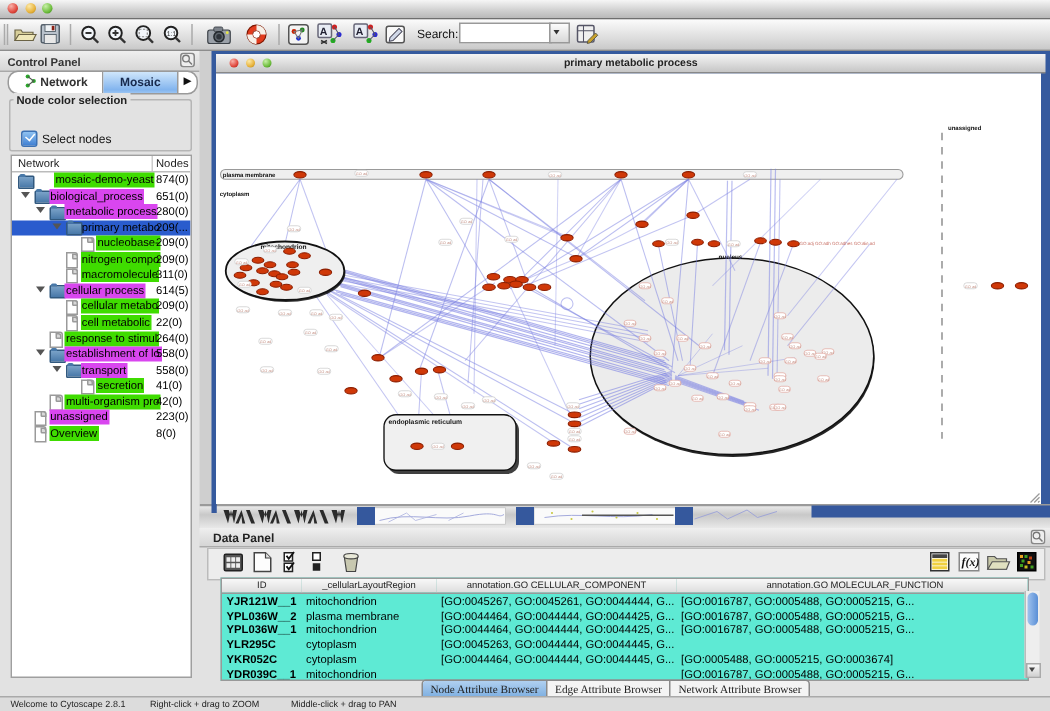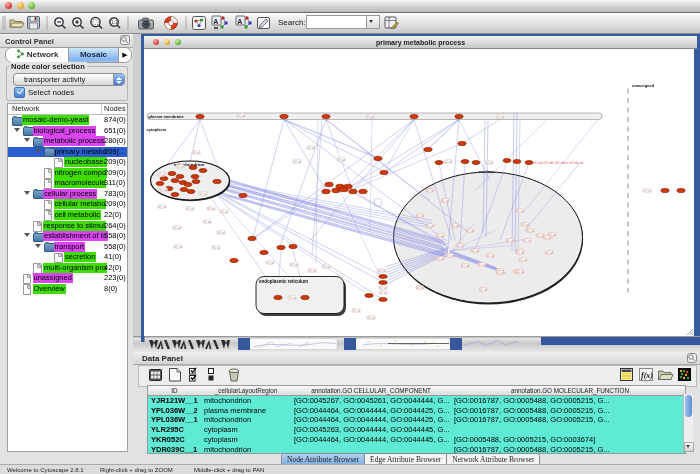--- a/index.html
+++ b/index.html
@@ -198,36 +198,32 @@
           <circle cx="2.5" cy="2" r="1.4" fill="#2aa82a"></circle>
           <circle cx="6.5" cy="5" r="1.4" fill="#2aa82a"></circle>
           <circle cx="2.5" cy="8" r="1.4" fill="#2aa82a"></circle>
           <path d="M2.5 2 L6.5 5 L2.5 8" stroke="#555" stroke-width="0.7" fill="none"></path>
         </svg> Network</div>
     <div id="tab-mosaic">Mosaic</div>
     <div id="tab-arrow">▶</div>
   </div>
   <div id="gbox" class="abs">
       <span id="gbox-label">Node color selection</span>
-    <span id="combo">
-        <span class="ct">transporter activity</span>
-        <span class="step"></span>
-      </span>
   </div>
   <span id="chk" class="abs"></span>
     <span id="chk-label" class="abs">Select nodes</span>
   <div id="tree" class="abs">
     <div id="tree-head">
         <span class="c1">Network</span>
         <span class="dv"></span>
         <span class="c2">Nodes</span>
       </div>
   <div class="trow" style="top:11.0px">
         <span class="fold" style="left:4px"></span>
-        <span class="hl g" style="left:14px">mosaic-demo-yeast</span>
+        <span class="hl g" style="left:28px">mosaic-demo-yeast</span>
         <span class="cnt">874(0)</span>
       </div>
       <div class="trow" style="top:21.6px">
         <span class="tri" style="left:5.5px"></span>
         <span class="fold" style="left:14.5px"></span>
         <span class="hl r" style="left:24.5px">biological_process</span>
         <span class="cnt">651(0)</span>
       </div>
       <div class="trow" style="top:32.1px">
         <span class="tri" style="left:16px"></span>
@@ -253,21 +249,21 @@
       </div>
       <div class="trow" style="top:74.3px">
         <span class="file" style="left:35.5px"></span>
         <span class="hl g" style="left:45.5px">macromolecule</span>
         <span class="cnt">311(0)</span>
       </div>
       <div class="trow" style="top:84.8px">
         <span class="tri" style="left:16px"></span>
         <span class="fold" style="left:25px"></span>
         <span class="hl r" style="left:35px">cellular process</span>
-        <span class="cnt">783(0)</span>
+        <span class="cnt">614(5)</span>
       </div>
       <div class="trow" style="top:95.4px">
         <span class="file" style="left:35.5px"></span>
         <span class="hl g" style="left:45.5px">cellular metabo</span>
         <span class="cnt">209(0)</span>
       </div>
       <div class="trow" style="top:105.9px">
         <span class="file" style="left:35.5px"></span>
         <span class="hl g" style="left:45.5px">cell metabolic</span>
         <span class="cnt">22(0)</span>

